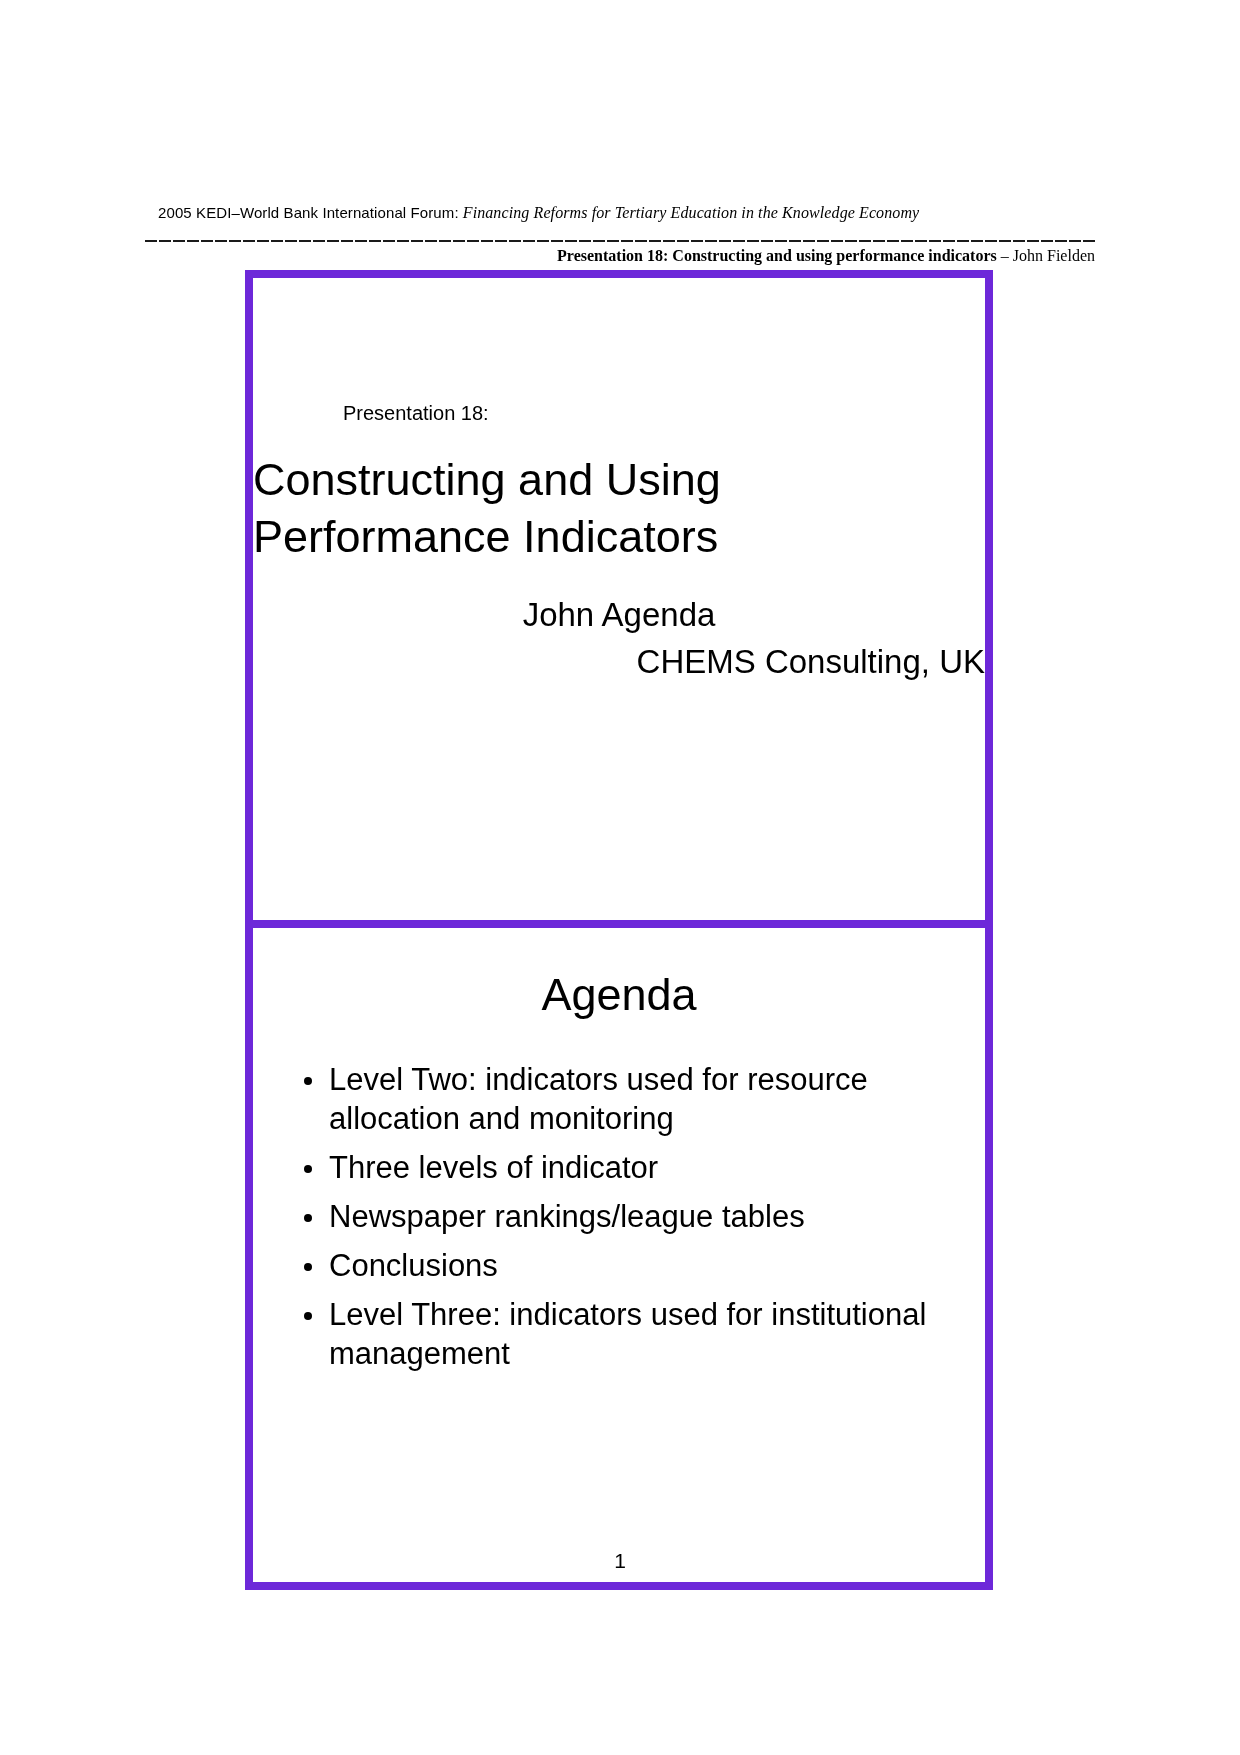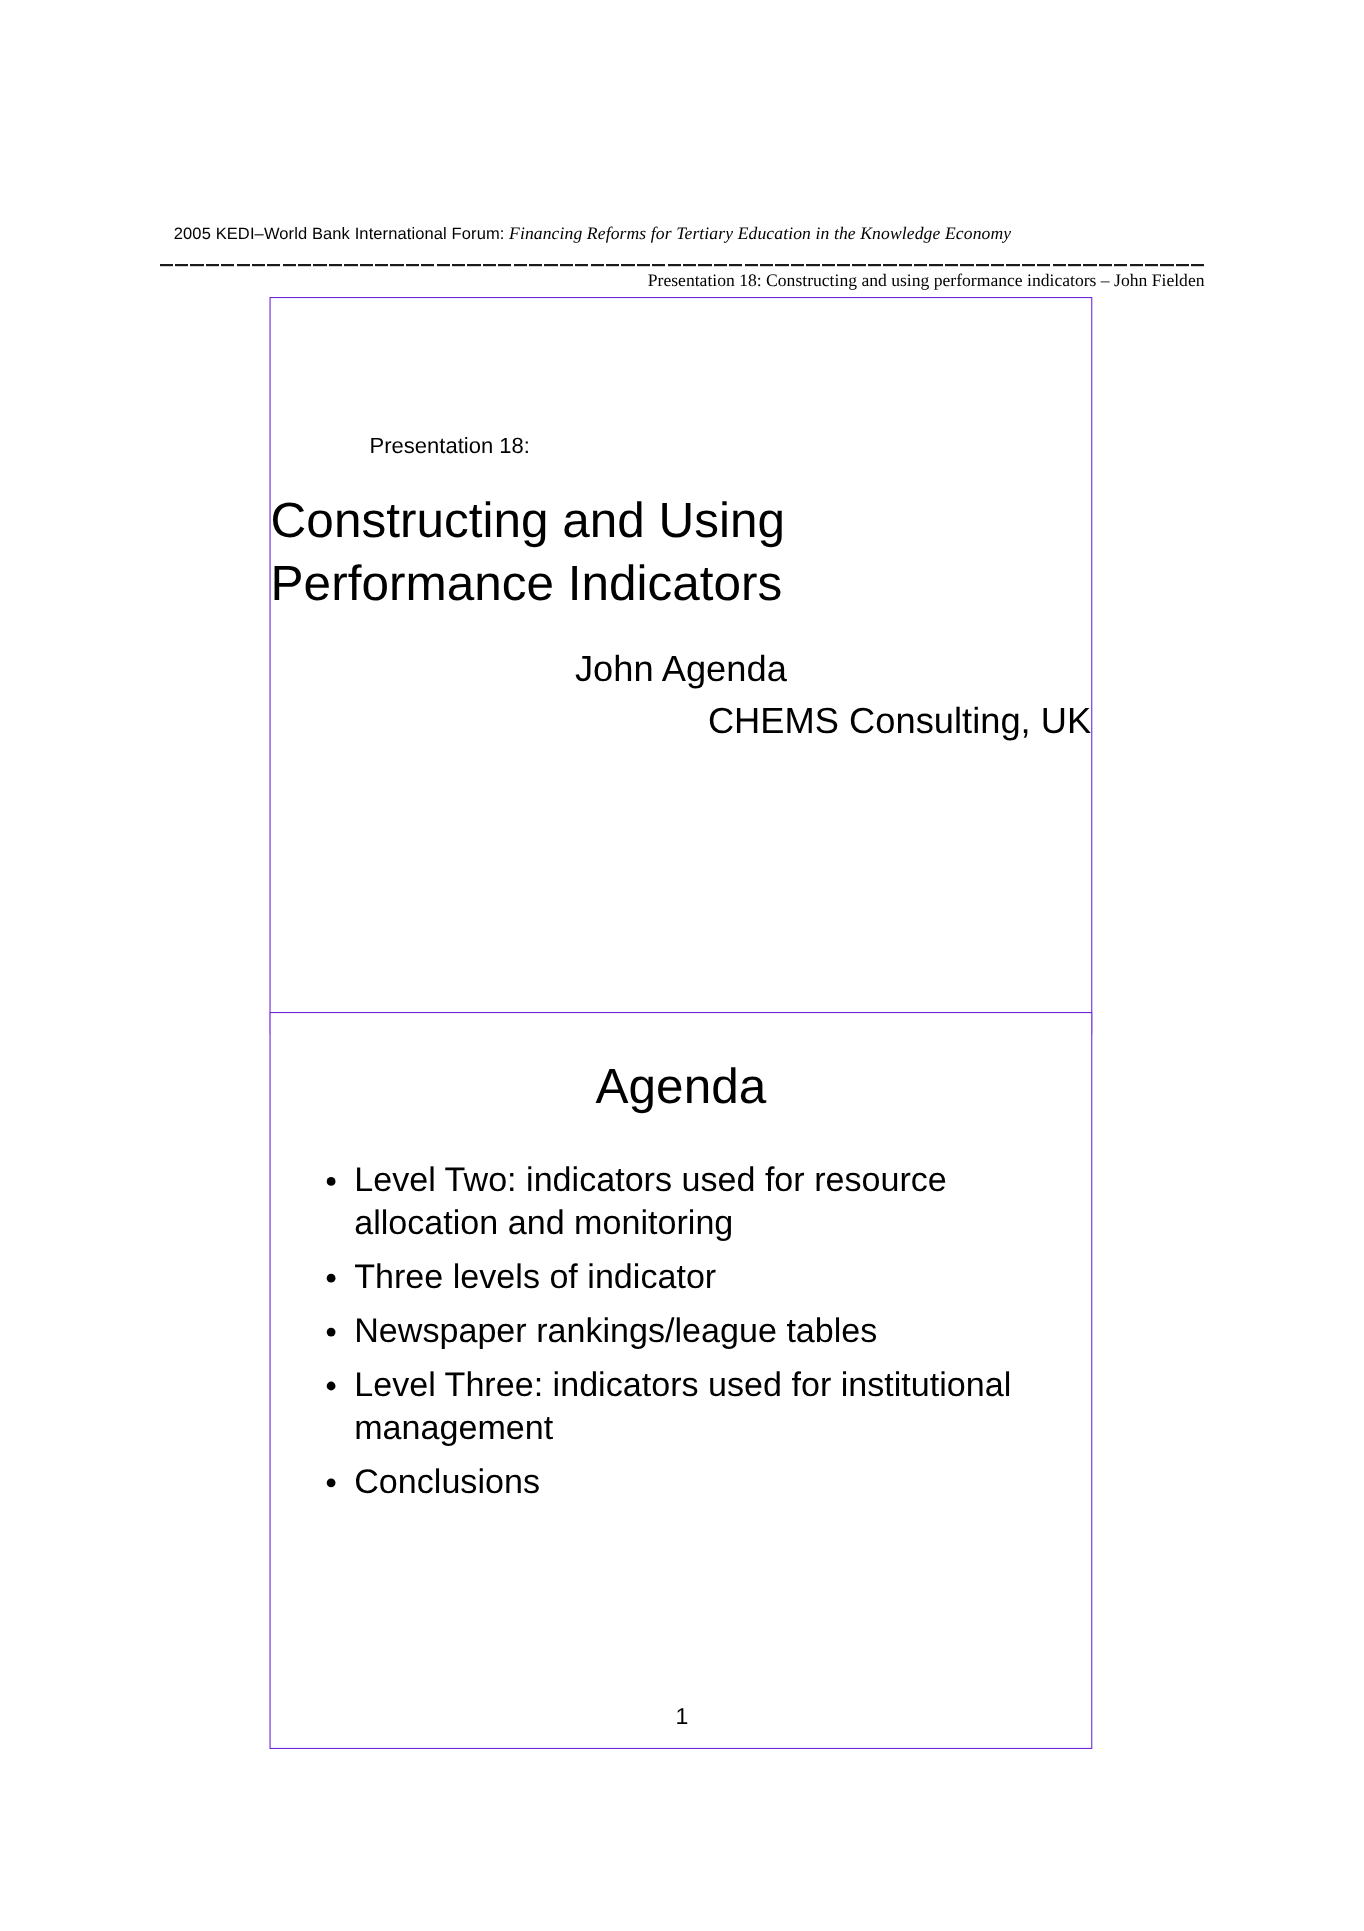--- a/index.html
+++ b/index.html
@@ -36,29 +36,29 @@
     background: repeating-linear-gradient(90deg, #1a1a1a 0 12px, transparent 12px 14px);
   }
   .doc-header-line2 {
     position: absolute;
     right: 145px;
     top: 247px;
     font-family: "Liberation Serif", serif;
     font-size: 16px;
     white-space: nowrap;
   }
-  .doc-header-line2 .bold-part { font-weight: normal; }
+  .doc-header-line2 .bold-part { font-weight: bold; }
 
   
   .slide {
     position: absolute;
     left: 245px;
     width: 748px;
     height: 670px;
-    border: 1px solid #6d28d9;
+    border: 8px solid #6d28d9;
     box-sizing: border-box;
     background: #fff;
   }
   .slide-1 { top: 270px; }
   .slide-2 { top: 920px; }
 
   
   .kicker {
     position: absolute;
     left: 90px;
@@ -169,23 +169,23 @@
     <div class="bullet-item">
       <span class="bullet-dot"></span>
       <span>Three levels of indicator</span>
     </div>
     <div class="bullet-item">
       <span class="bullet-dot"></span>
       <span>Newspaper rankings/league tables</span>
     </div>
     <div class="bullet-item">
       <span class="bullet-dot"></span>
-      <span>Level Three: indicators used for institutional management</span>
+      <span>Conclusions</span>
     </div>
     <div class="bullet-item">
       <span class="bullet-dot"></span>
-      <span>Conclusions</span>
+      <span>Level Three: indicators used for institutional management</span>
     </div>
   </div>
 
 </div>
 
 <div class="page-number">1</div>
 
 </body></html>

